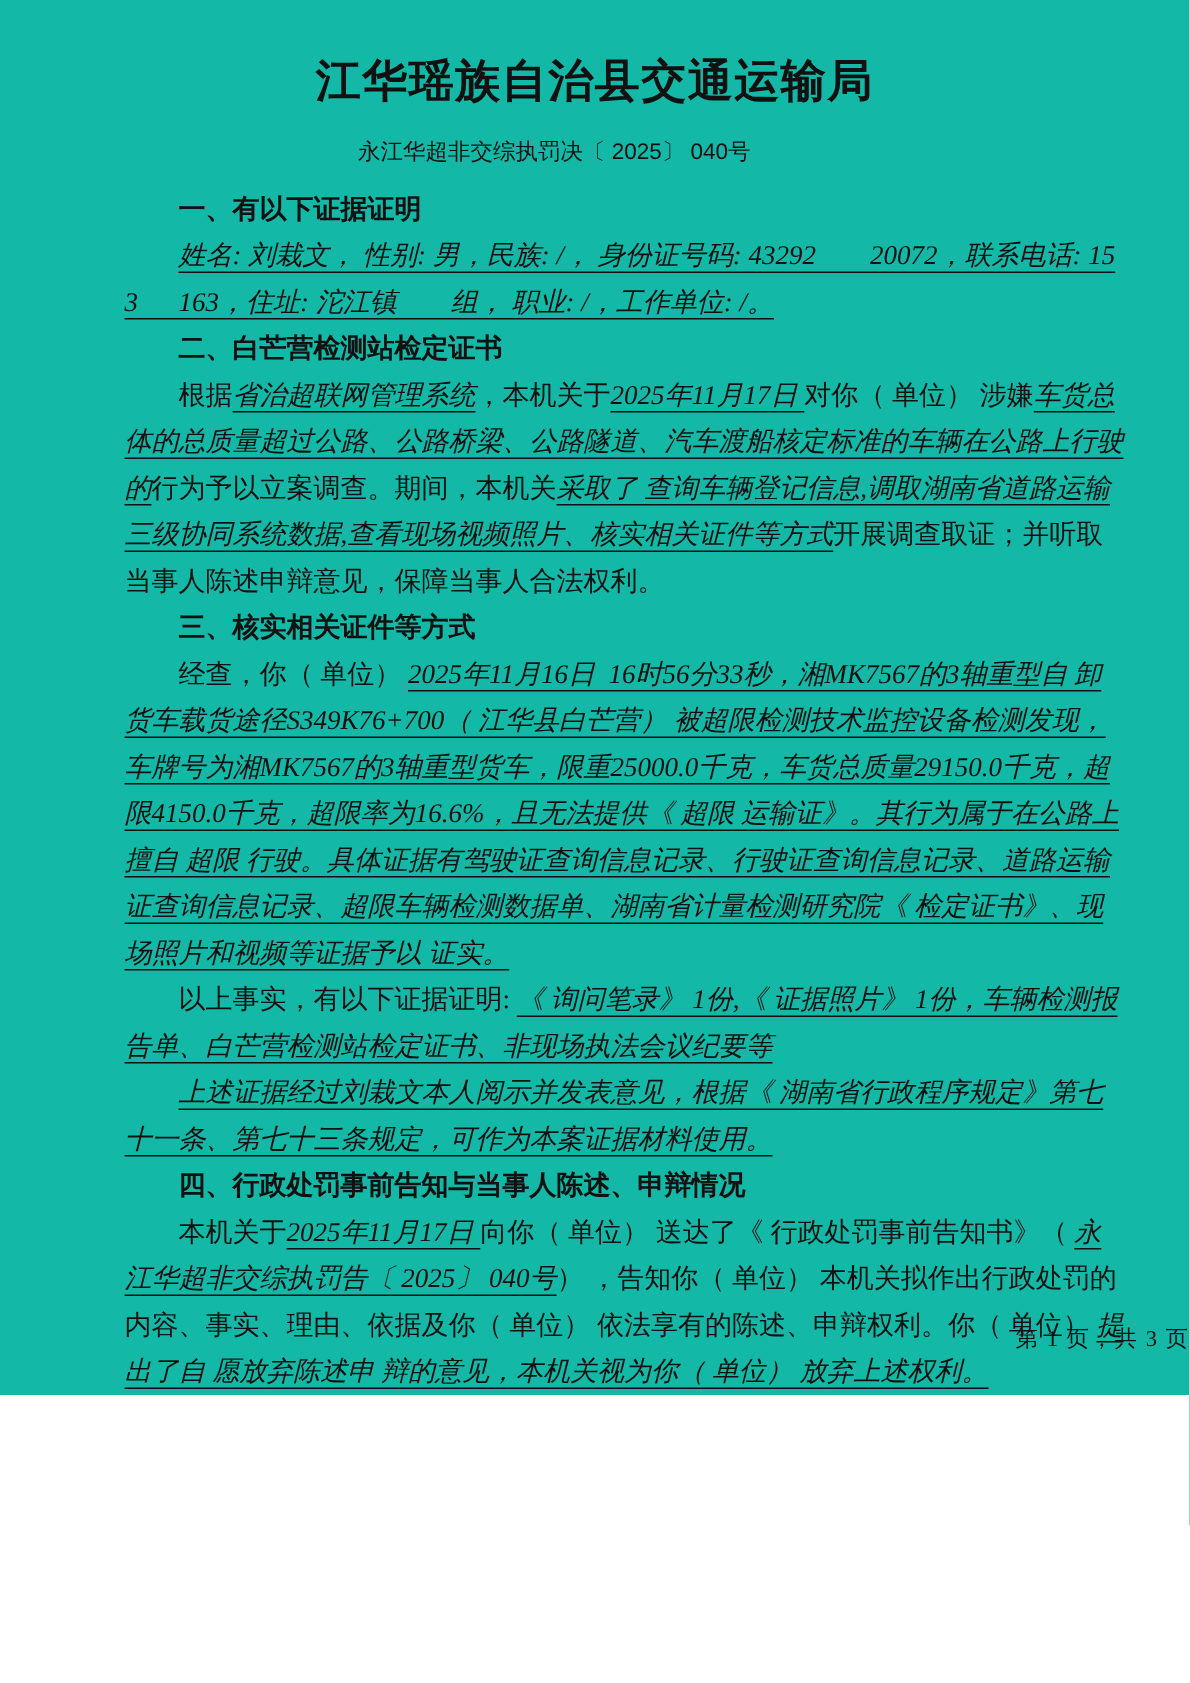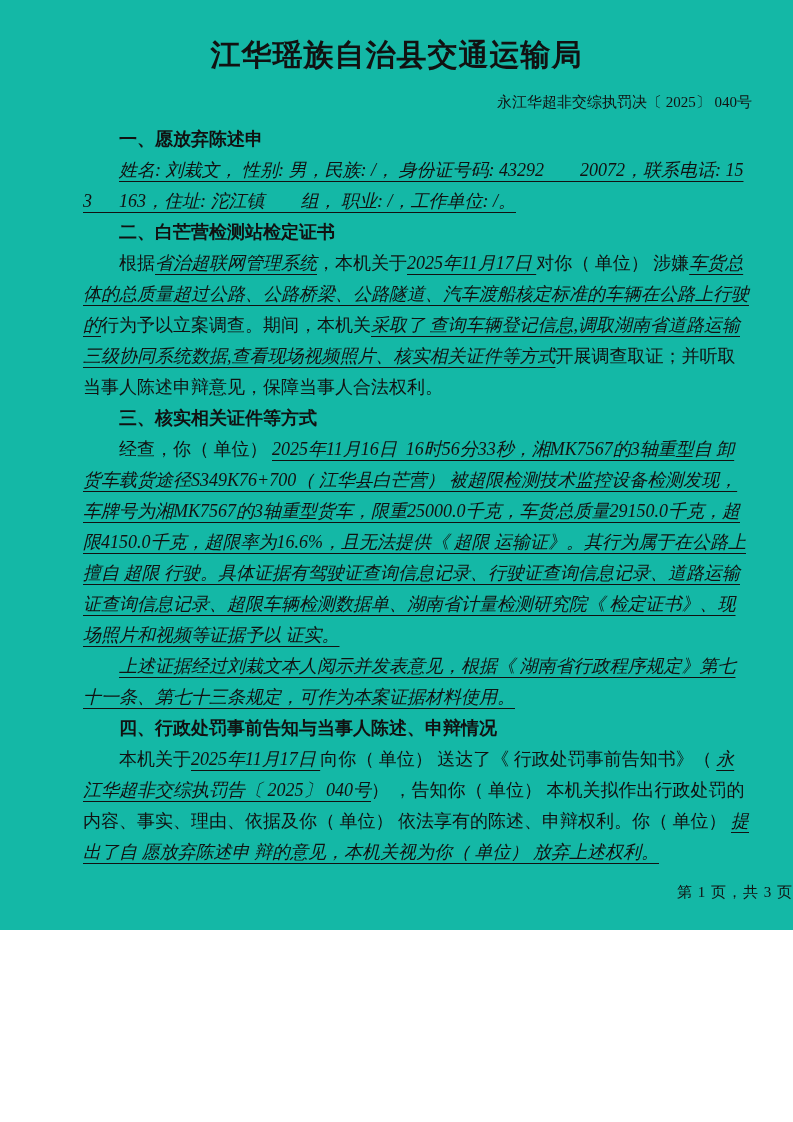--- a/index.html
+++ b/index.html
@@ -20,25 +20,25 @@
     text-align: center;
     font-family: "Liberation Sans", "DejaVu Sans", sans-serif;
     font-weight: bold;
     font-size: 30px;
     line-height: 38px;
     letter-spacing: 1px;
   }
   .doc-title.line1 { margin-top: 36px; }
   .doc-title.line2 { margin-top: 12px; }
   .doc-number {
-    text-align: right;
+    text-align: center;
     font-size: 15px;
     line-height: 20px;
-    margin: 18px 41px 0 0;
-    font-family: Liberation Serif, serif;
+    margin: 18px 54px 0 0;
+    font-family: Liberation Sans, sans-serif;
   }
   .doc-body {
     margin: 12px 41px 0 83px;
     font-size: 18px;
     line-height: 31px;
   }
   .doc-body p {
     margin: 0;
     text-indent: 2em;
     white-space: pre-wrap;
@@ -64,24 +64,25 @@
     letter-spacing: 1px;
   }
 </style>
 </head>
 <body>
 
 <div class="page">
   <div class="doc-title line1">江华瑶族自治县交通运输局</div>
   <div class="doc-number">永江华超非交综执罚决〔 2025〕 040号</div>
   <div class="doc-body">
-      <p class="sec-heading">一、愿放弃陈述申</p>
+      <p class="sec-heading">一、有以下证据证明</p>
       <p class="para"><span class="u">姓名: 刘栽文， 性别: 男，民族: /， 身份证号码: 43292        20072，联系电话: 153      163，住址: 沱江镇        组， 职业: /，工作单位: /。</span></p>
       <p class="sec-heading">二、白芒营检测站检定证书</p>
       <p class="para"><span class="">根据</span><span class="u">省治超联网管理系统</span><span class="">，本机关于</span><span class="u">2025年11月17日 </span><span class="">对你（ 单位） 涉嫌</span><span class="u">车货总体的总质量超过公路、公路桥梁、公路隧道、汽车渡船核定标准的车辆在公路上行驶的</span><span class="">行为予以立案调查。期间，本机关</span><span class="u">采取了 查询车辆登记信息,调取湖南省道路运输三级协同系统数据,查看现场视频照片、核实相关证件等方式</span><span class="">开展调查取证；并听取当事人陈述申辩意见，保障当事人合法权利。</span></p>
       <p class="sec-heading">三、核实相关证件等方式</p>
       <p class="para"><span class="">经查，你（ 单位） </span><span class="u">2025年11月16日  16时56分33秒，湘MK7567的3轴重型自 卸货车载货途径S349K76+700（ 江华县白芒营） 被超限检测技术监控设备检测发现，车牌号为湘MK7567的3轴重型货车，限重25000.0千克，车货总质量29150.0千克，超限4150.0千克，超限率为16.6%，且无法提供《 超限 运输证》。其行为属于在公路上擅自 超限 行驶。具体证据有驾驶证查询信息记录、行驶证查询信息记录、道路运输证查询信息记录、超限车辆检测数据单、湖南省计量检测研究院《 检定证书》、现场照片和视频等证据予以 证实。</span></p>
+      <p class="para"><span class="">以上事实，有以下证据证明: </span><span class="u">《 询问笔录》 1份,《 证据照片》 1份，车辆检测报告单、白芒营检测站检定证书、非现场执法会议纪要等</span></p>
       <p class="para"><span class="u">上述证据经过刘栽文本人阅示并发表意见，根据《 湖南省行政程序规定》第七十一条、第七十三条规定，可作为本案证据材料使用。</span></p>
       <p class="sec-heading">四、行政处罚事前告知与当事人陈述、申辩情况</p>
       <p class="para"><span class="">本机关于</span><span class="u">2025年11月17日 </span><span class="">向你（ 单位） 送达了《 行政处罚事前告知书》（ </span><span class="u">永江华超非交综执罚告〔 2025〕 040号</span><span class="">） ，告知你（ 单位） 本机关拟作出行政处罚的内容、事实、理由、依据及你（ 单位） 依法享有的陈述、申辩权利。你（ 单位） </span><span class="u">提出了自 愿放弃陈述申 辩的意见，本机关视为你（ 单位） 放弃上述权利。</span></p>
     </div>
   <div class="page-footer">第 1 页，共 3 页</div>
 </div>
 
 </body></html>

